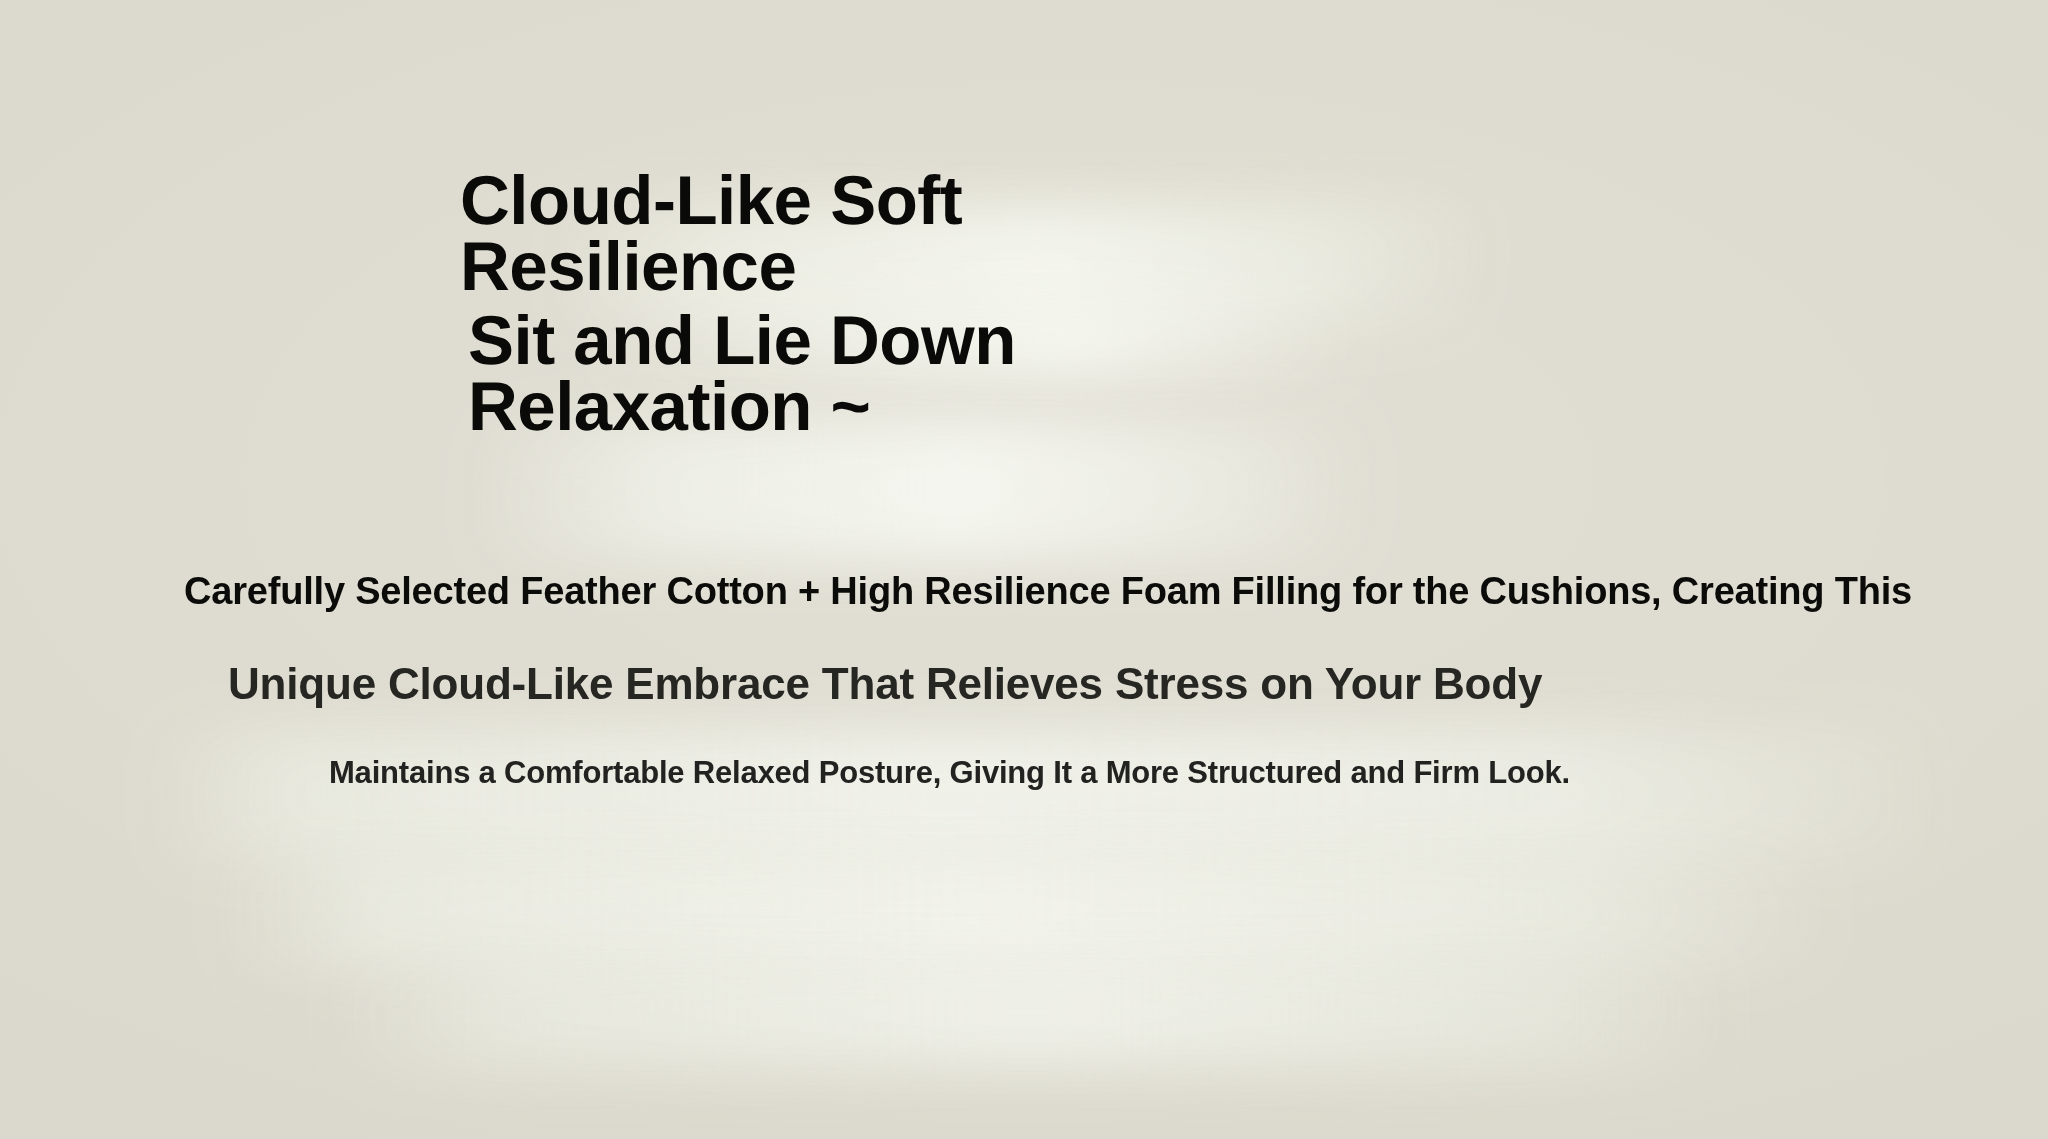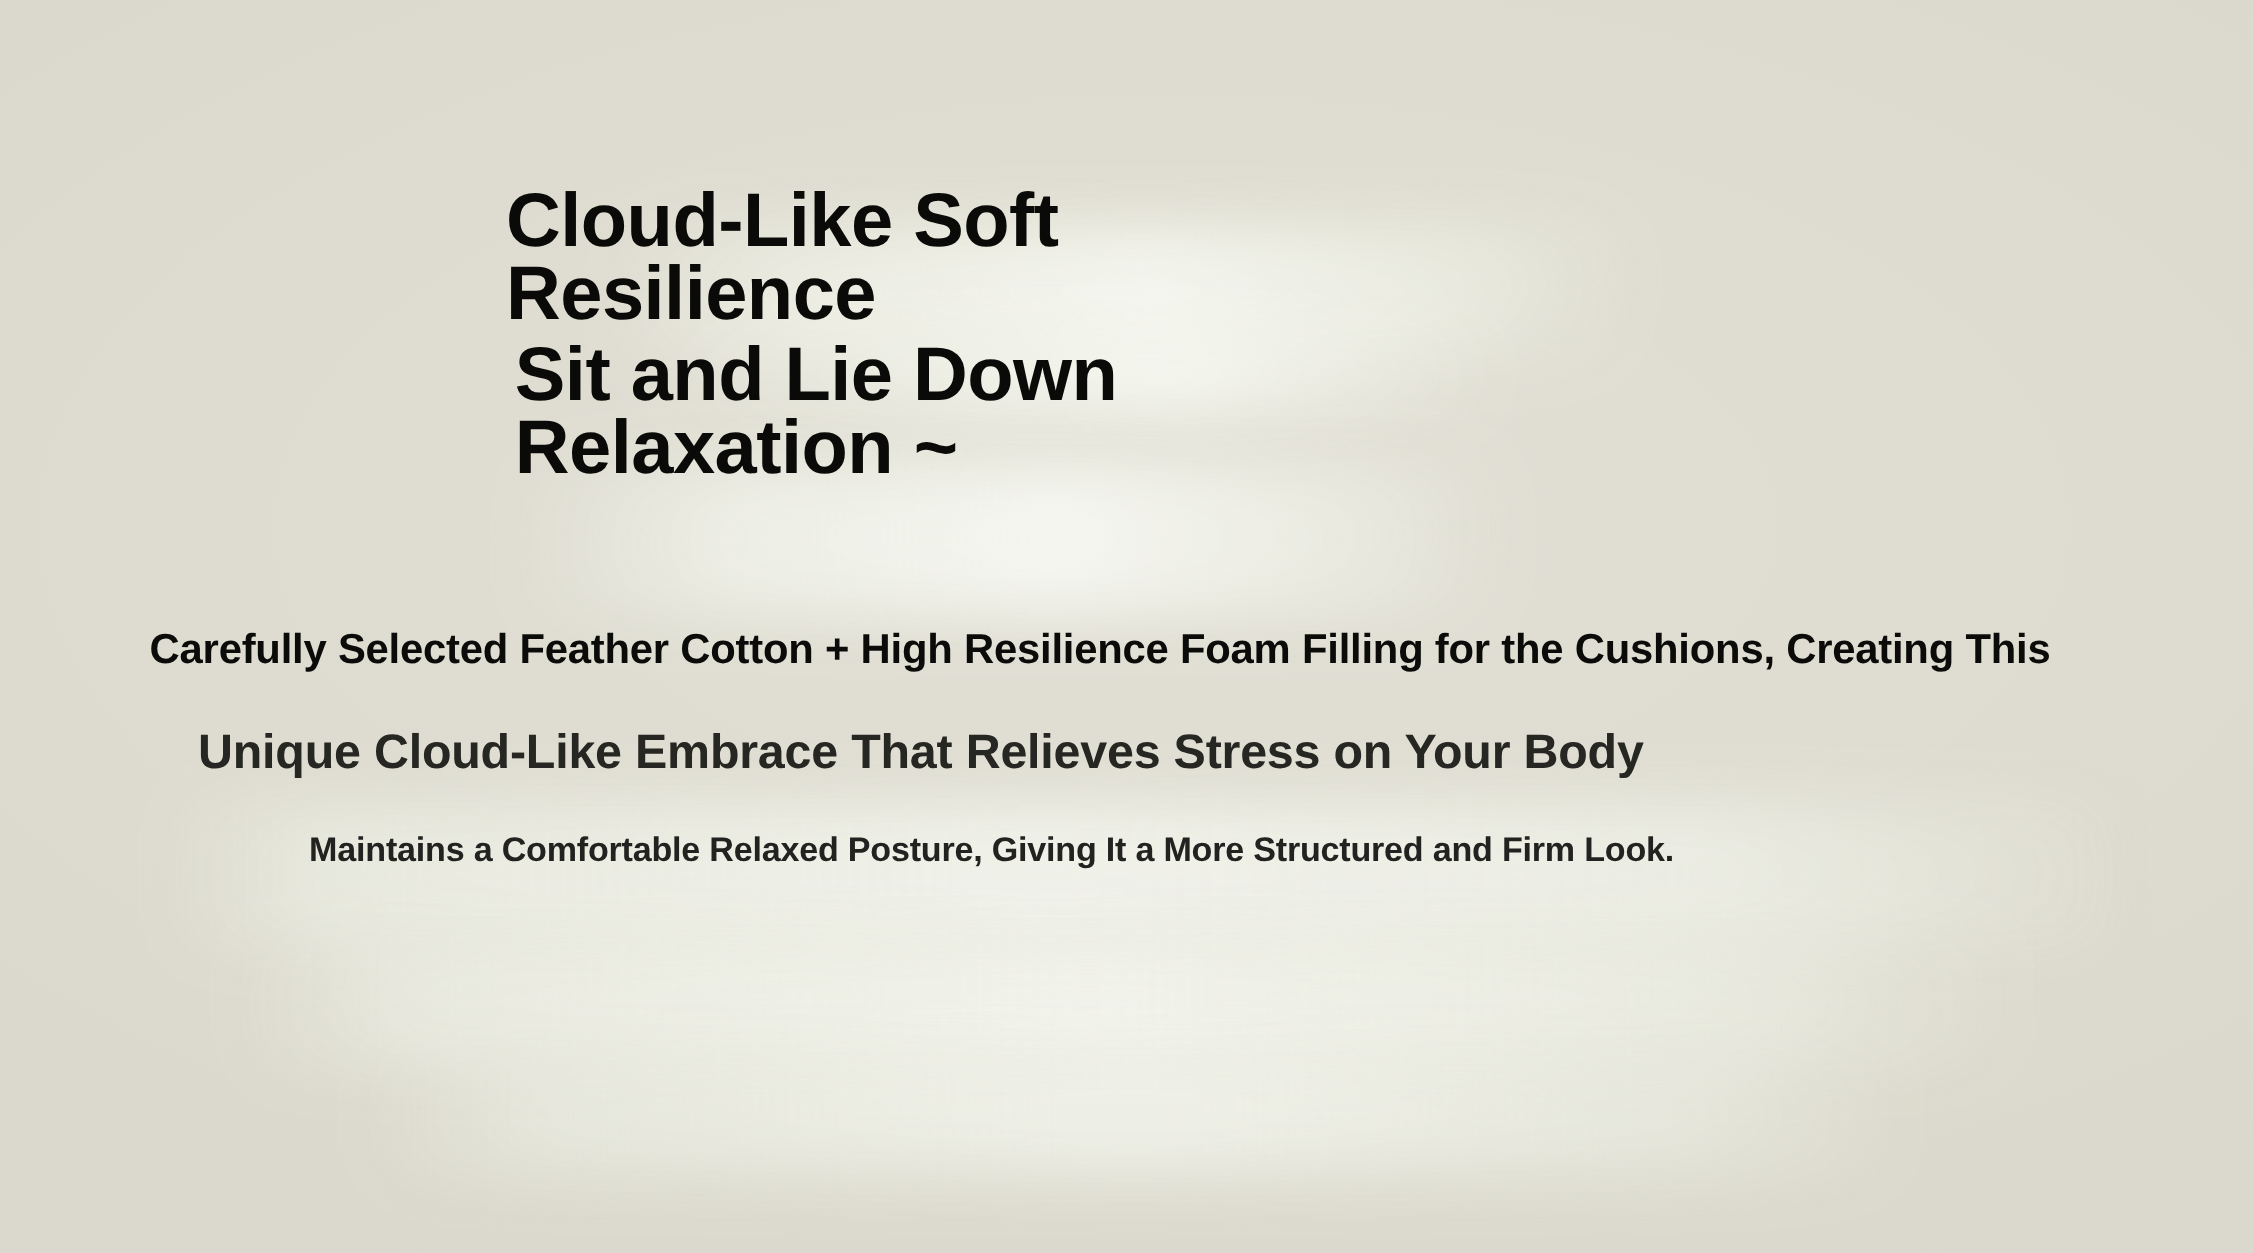--- a/index.html
+++ b/index.html
@@ -138,20 +138,21 @@
     font-size: 69px;
   }
 
   .body-line {
     position: absolute;
     font-weight: 700;
     font-stretch: condensed;
     letter-spacing: -0.2px;
     line-height: 1.0;
     white-space: nowrap;
+    margin-left: 48px;
   }
   .body-1 {
     left: 136px;
     top: 572px;
     font-size: 38px;
     color: #0b0b09;
   }
   .body-2 {
     left: 180px;
     top: 662px;

